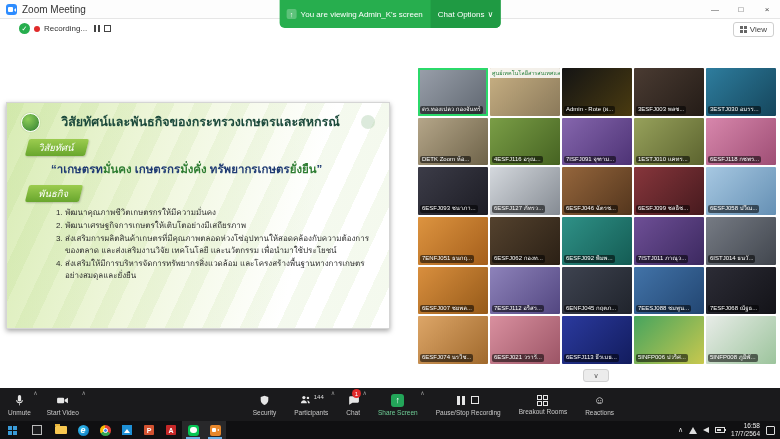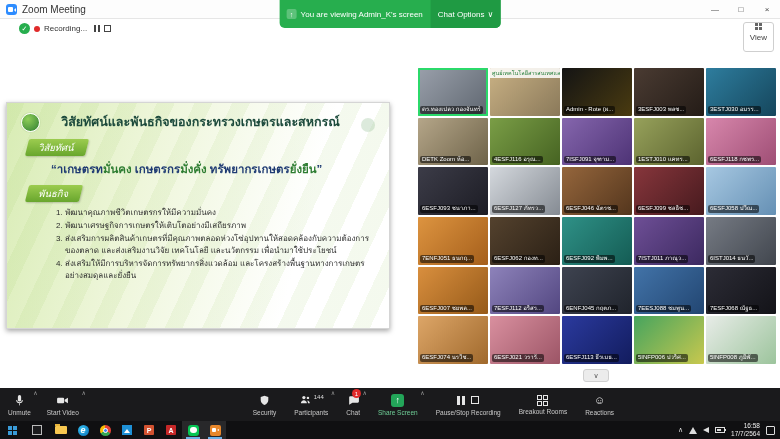--- a/index.html
+++ b/index.html
@@ -19,42 +19,42 @@
 
   
   .banner{position:absolute;top:0;left:50%;transform:translateX(-50%);height:28px;background:#27ae4e;
     display:flex;align-items:center;color:#fff;font-size:8px;border-radius:0 0 5px 5px;z-index:6;white-space:nowrap;}
   .banner .b-ico{width:10px;height:10px;margin:0 4px 0 7px;background:rgba(255,255,255,.25);border-radius:2px;
     display:flex;align-items:center;justify-content:center;font-size:7px;}
   .banner .b-opts{height:100%;display:flex;align-items:center;background:#1f9a43;margin-left:8px;
     padding:0 7px;border-radius:0 0 5px 0;gap:3px;}
 
   
-  .view-btn{position:absolute;top:22px;right:6px;height:30px;background:#fff;border:1px solid #cfcfcf;
-    border-radius:3px;display:flex;align-items:center;gap:3px;padding:0 6px;font-size:8px;color:#444;z-index:4;flex-direction:column;}
+  .view-btn{position:absolute;top:22px;right:6px;height:15px;background:#fff;border:1px solid #cfcfcf;
+    border-radius:3px;display:flex;align-items:center;gap:3px;padding:0 6px;font-size:8px;color:#444;z-index:4;}
   .grid-ico{width:7px;height:7px;display:grid;grid-template-columns:1fr 1fr;grid-template-rows:1fr 1fr;gap:1px;}
   .grid-ico span{background:#666;}
 
   
   .rec{position:absolute;top:23px;left:8px;display:flex;align-items:center;gap:4px;font-size:8px;color:#333;z-index:4;padding-left:11px;}
   .enc{width:11px;height:11px;border-radius:50%;background:#27ae4e;color:#fff;font-size:7px;
     display:flex;align-items:center;justify-content:center;}
   .recdot{width:6px;height:6px;border-radius:50%;background:#e02a2a;}
   .rc-pause{display:flex;gap:2px;margin-left:3px;}
   .rc-pause i{width:2px;height:7px;background:#444;}
   .rc-stop{width:7px;height:7px;border:1.5px solid #444;}
 
   
   .slide{position:absolute;left:6px;top:102px;width:384px;height:227px;
     background:
       repeating-linear-gradient(115deg, rgba(150,200,90,.10) 0 16px, rgba(255,255,255,0) 16px 34px),
       linear-gradient(105deg,#d8ecb4 0%,#eef6da 35%,#ffffff 75%);
     border:1px solid #d5d5d5;box-shadow:0 2px 5px rgba(0,0,0,.35);
     padding:9px 14px 8px 14px;}
-  .s-head{display:flex;align-items:flex-end;gap:17px;}
+  .s-head{display:flex;align-items:center;gap:17px;}
   .s-logo{width:19px;height:19px;border-radius:50%;background:radial-gradient(circle at 35% 30%,#8fce58,#2e7d32);
     border:1px solid #fff;box-shadow:0 0 0 1px #cde3ad;flex:0 0 auto;}
   .s-logo2{width:14px;height:14px;border-radius:50%;background:#9cc49c;opacity:.35;flex:0 0 auto;}
   .s-title{flex:1;text-align:center;font-size:12.5px;font-weight:bold;color:#1c4a3c;}
   .s-tag{display:inline-block;background:linear-gradient(#9ccc4f,#68a62d);color:#fff;font-size:9.5px;
     padding:1px 12px;transform:skewX(-14deg);border-radius:2px;margin:7px 0 2px 6px;box-shadow:1px 1px 2px rgba(0,0,0,.2);}
   .s-vision{margin:2px 0 0 30px;font-size:11.5px;font-weight:bold;color:#1f3b73;}
   .s-vision .em{color:#2e7d32;}
   .s-missions{margin:3px 0 0 0;padding-left:44px;font-size:8px;color:#2b2b2b;line-height:1.5;width:360px;}
   .s-missions li{margin-bottom:1px;}

